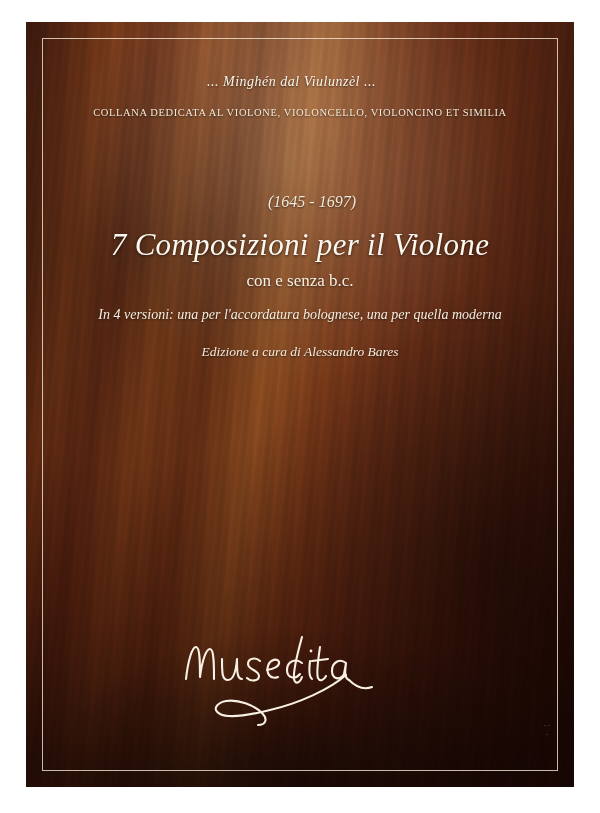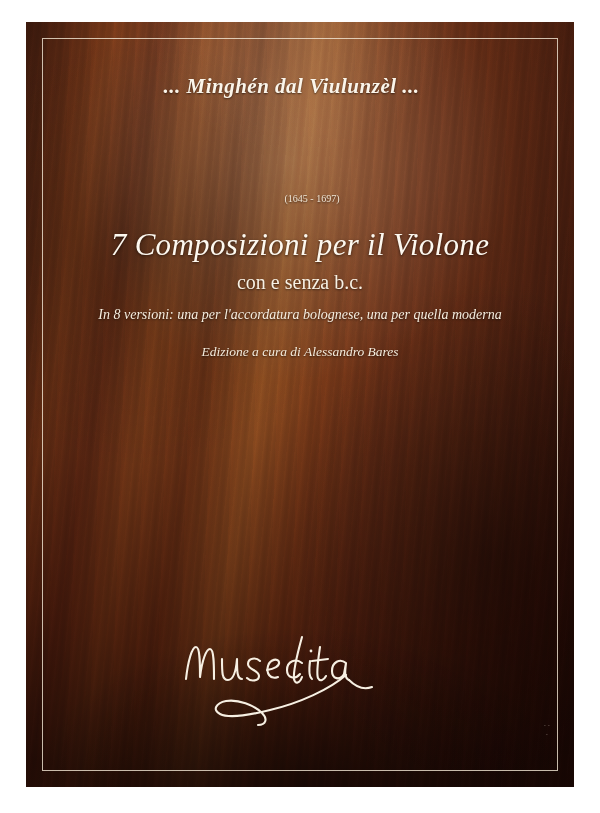--- a/index.html
+++ b/index.html
@@ -95,22 +95,22 @@
     top: 0; left: 0; right: 0; bottom: 0;
     color: #f6efe2;
     text-align: center;
   }
 
   .series-title {
     position: absolute;
     top: 52px;
     left: 0; right: 17px;
     font-style: italic;
-    font-weight: bold;
-    font-size: 21px;
+    font-weight: normal;
+    font-size: 14px;
     letter-spacing: 0.5px;
     color: #fbf5ea;
     text-shadow: 0 1px 2px rgba(0,0,0,0.55);
   }
   .series-sub {
     position: absolute;
     top: 85px;
     left: 0; right: 0;
     font-size: 10.5px;
     letter-spacing: 0.6px;
@@ -124,41 +124,42 @@
     left: 0; right: 0;
     font-size: 25px;
     letter-spacing: 0.8px;
     color: #fbf5ea;
     text-shadow: 0 1px 3px rgba(0,0,0,0.6);
   }
   .dates {
     position: absolute;
     top: 171px;
     left: 0; right: 0;
-    font-size: 10px;
+    font-style: italic;
+    font-size: 16px;
     color: #f2e8d7;
     text-shadow: 0 1px 2px rgba(0,0,0,0.55);
     padding-left: 24px;
   }
 
   .work-title {
     position: absolute;
     top: 205px;
     left: 0; right: 0;
     font-style: italic;
     font-size: 31px;
     letter-spacing: 0.3px;
     color: #fdf8ef;
     text-shadow: 0 1px 3px rgba(0,0,0,0.6);
   }
   .work-sub {
     position: absolute;
     top: 249px;
     left: 0; right: 0;
-    font-size: 20px;
+    font-size: 17px;
     color: #f8f1e4;
     text-shadow: 0 1px 2px rgba(0,0,0,0.55);
   }
 
   .versions {
     position: absolute;
     top: 285px;
     left: 0; right: 0;
     font-style: italic;
     font-size: 14px;
@@ -207,29 +208,30 @@
 <div class="cover">
   <div class="cover-plate">
     <div class="grain"></div>
     <div class="grain2"></div>
     <div class="frame"></div>
 
     <div class="content">
 
       <div class="series-title">... Minghén dal Viulunzèl ...</div>
 
+      <div class="series-sub">COLLANA DEDICATA AL VIOLONE, VIOLONCELLO, VIOLONCINO ET SIMILIA</div>
 
 
       <div class="dates">(1645 - 1697)</div>
 
       <div class="work-title">7 Composizioni per il Violone</div>
 
       <div class="work-sub">con e senza b.c.</div>
 
-      <div class="versions">In 8 versioni: una per l'accordatura bolognese, una per quella moderna</div>
+      <div class="versions">In 4 versioni: una per l'accordatura bolognese, una per quella moderna</div>
 
       <div class="editor">Edizione a cura di Alessandro Bares</div>
 
       <div class="publisher">
         <svg width="300" height="120" viewBox="0 0 300 120" aria-hidden="true">
           <g fill="none" stroke="#f7f0e3" stroke-width="2.1" stroke-linecap="round" stroke-linejoin="round">
 
             <path d="M36 62 C38 44, 42 30, 46 30 C50 30, 50 46, 50 60
                      C52 44, 56 32, 60 32 C64 32, 64 48, 64 62"></path>
 

